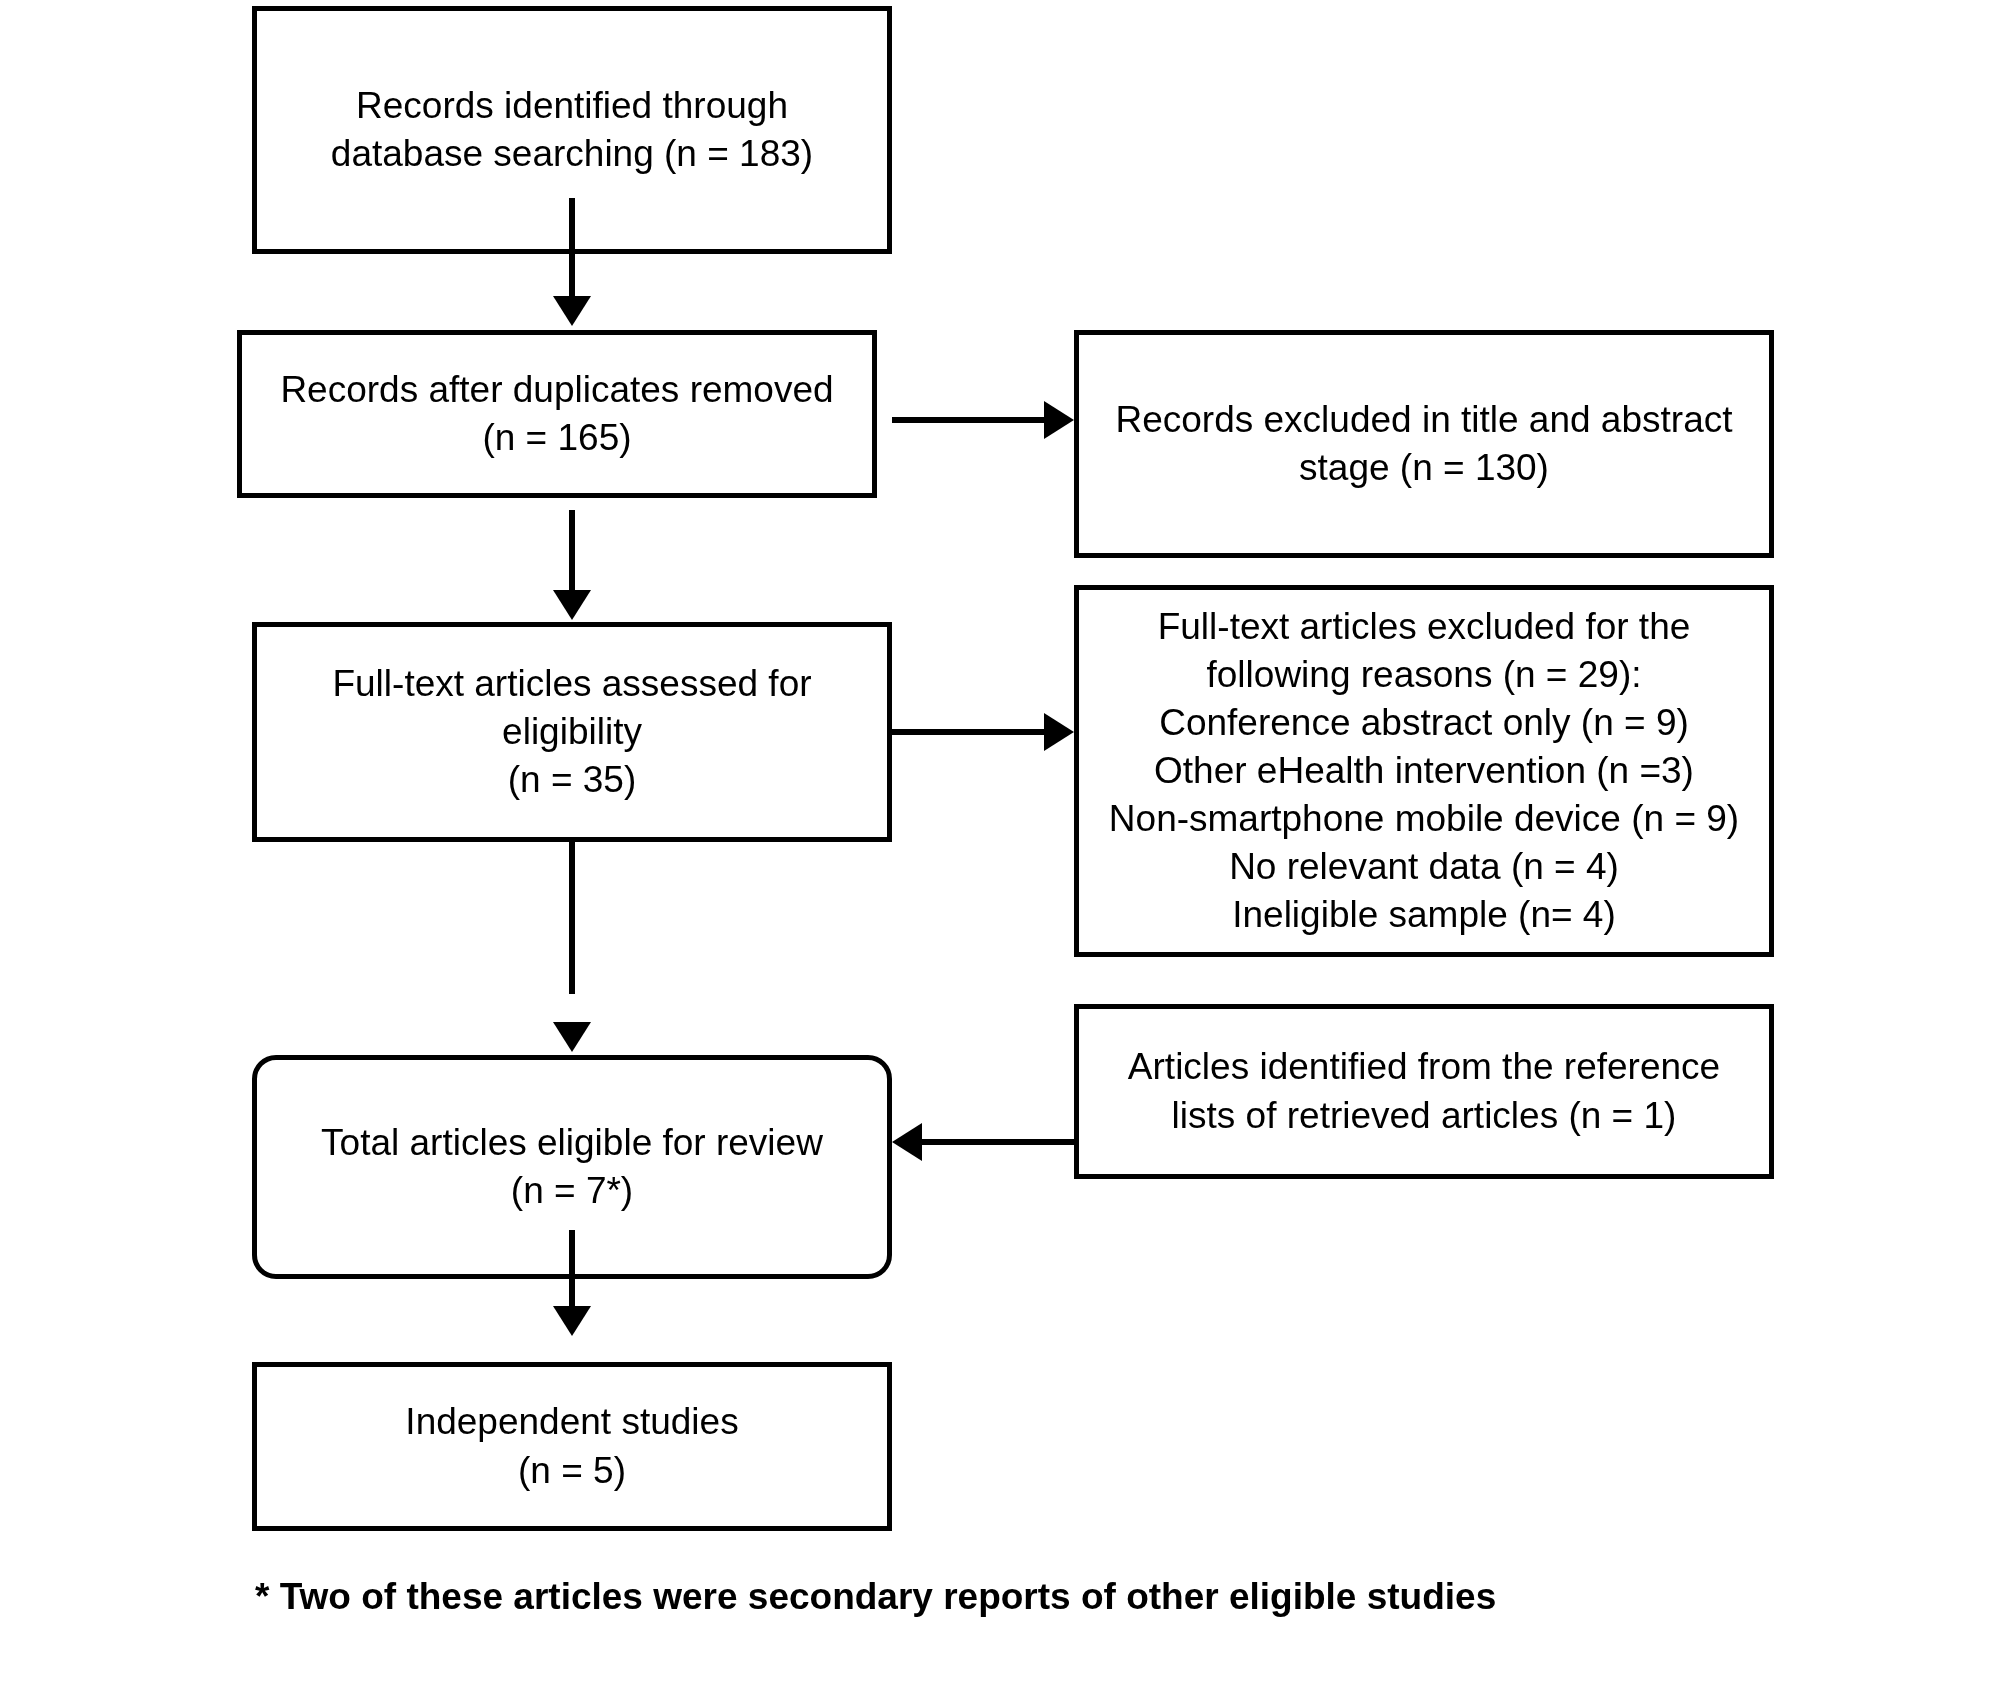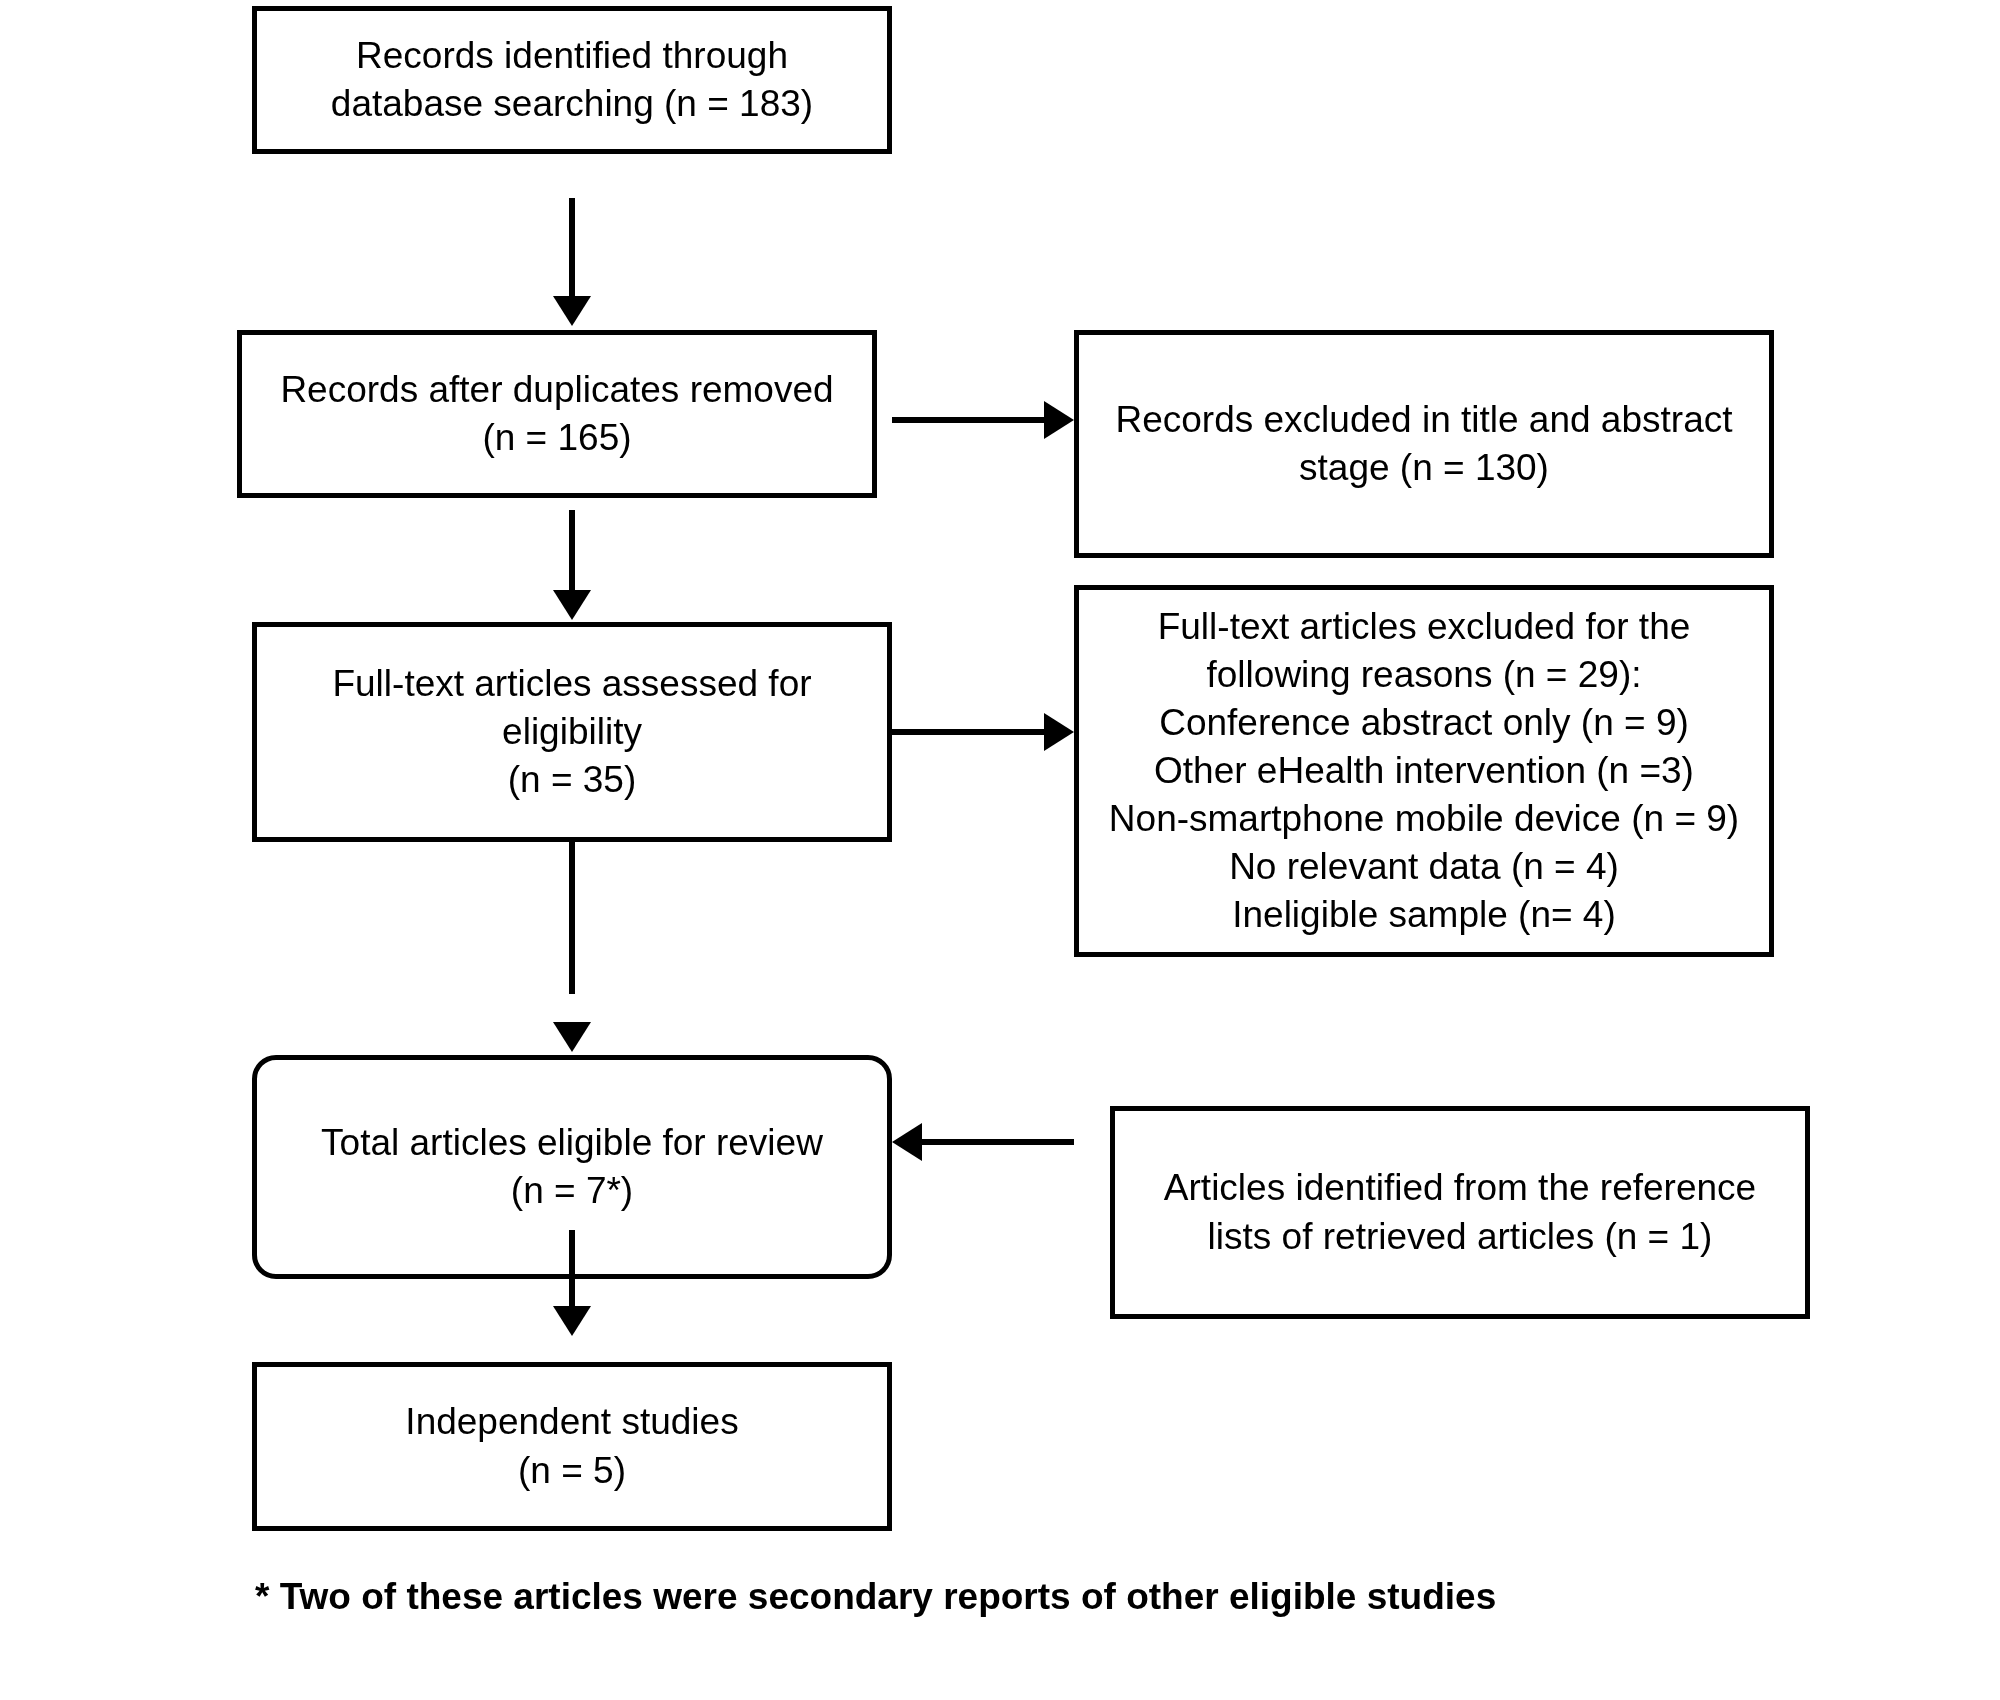--- a/index.html
+++ b/index.html
@@ -74,27 +74,27 @@
   
   .footnote {
     position: absolute;
     font-size: 37px;
     line-height: 1.3;
     white-space: nowrap;
     color: #000000;
   }
 
   
-  #n-identified      { left: 252px; top: 6px;    width: 640px; height: 148px; justify-content: center; }
+  #n-identified      { left: 252px; top: 6px;    width: 640px; height: 248px; justify-content: center; }
   #n-after-dupes     { left: 237px; top: 330px;  width: 640px; height: 168px; }
   #n-excluded-ta     { left: 1074px; top: 330px; width: 700px; height: 228px; }
   #n-fulltext        { left: 252px; top: 622px;  width: 640px; height: 220px; }
   #n-excluded-reasons{ left: 1074px; top: 585px; width: 700px; height: 372px; }
   #n-total-eligible  { left: 252px; top: 1055px; width: 640px; height: 224px; border-radius: 24px; }
-  #n-ref-lists       { left: 1074px; top: 1106px;width: 700px; height: 213px; margin-left: 36px; }
+  #n-ref-lists       { left: 1074px; top: 1004px;width: 700px; height: 175px; }
   #n-independent     { left: 252px; top: 1323px; width: 640px; height: 169px; margin-top: 39px; }
 </style>
 </head>
 <body>
 
 <div id="canvas">
 
   <div class="node" id="n-identified">
     <span class="line">Records identified through</span>
     <span class="line">database searching (n = 183)</span>

